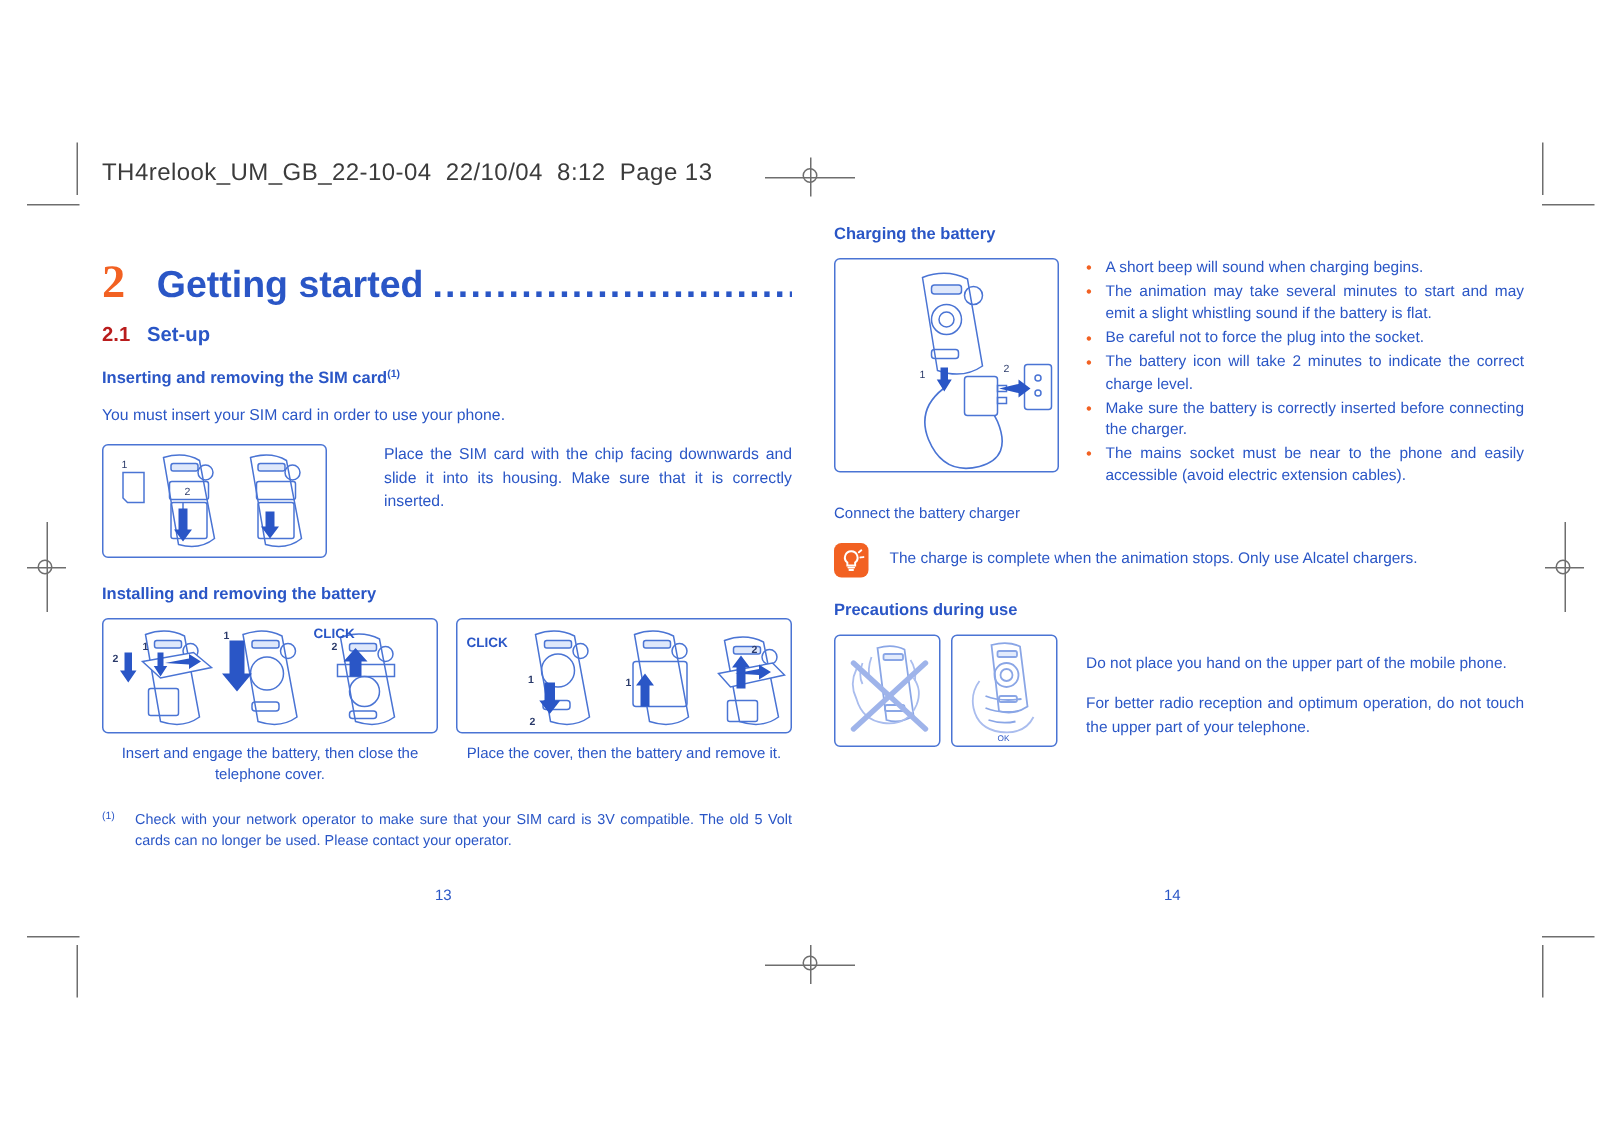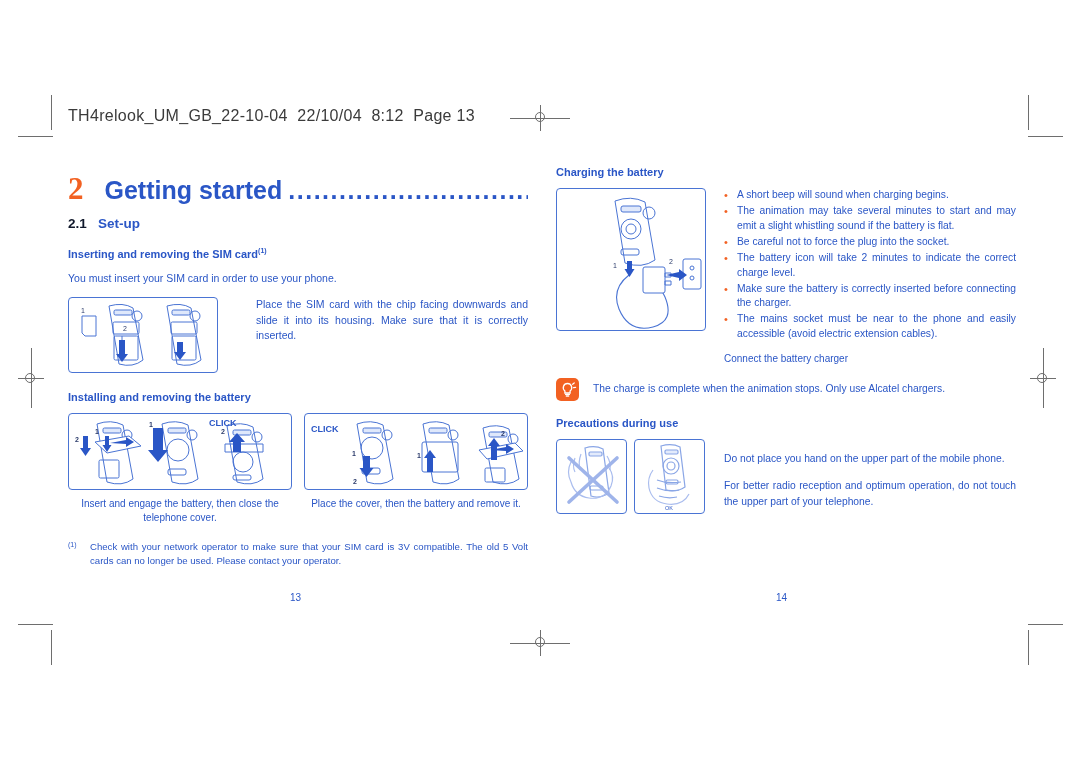--- a/index.html
+++ b/index.html
@@ -52,41 +52,41 @@
   .chapter-title{
     color:#2a56c6;font-size:25px;font-weight:bold;margin-left:21px;
     white-space:nowrap;line-height:1;margin-top:28px;
   }
   .leader{
     color:#2a56c6;font-size:25px;font-weight:bold;letter-spacing:1.5px;
     margin-left:6px;overflow:hidden;white-space:nowrap;display:inline-block;
     max-width:268px;line-height:1;
   }
   .sub{display:flex;align-items:baseline;margin:12px 0 0 0;}
-  .sub-num{color:#0f172a;font-size:13.5px;font-weight:bold;width:30px;}
+  .sub-num{color:#b91c1c;font-size:13.5px;font-weight:bold;width:30px;}
   .sub-title{color:#2a56c6;font-size:13.5px;font-weight:bold;}
 
   h3.hd{
     color:#2a56c6;font-size:11px;font-weight:bold;margin:16px 0 0 0;
   }
   h3.hd sup{font-size:7px;vertical-align:super;}
   p.body{
     color:#2a56c6;font-size:10.5px;margin:11px 0 0 0;line-height:1.45;
     text-align:justify;
   }
 
   
   .frame{
     border:1px solid #4a74d4;border-radius:4px;box-sizing:border-box;
     background:#ffffff;position:relative;
   }
   .cap{
     color:#2a56c6;font-size:10px;text-align:center;line-height:1.45;margin:7px 0 0 0;
   }
-  .cap.left{text-align:center;}
+  .cap.left{text-align:left;}
 
   
   .sim-row{margin-top:11px;display:flex;align-items:flex-start;}
   .sim-frame{width:150px;height:76px;flex:0 0 150px;}
   .sim-text{margin-left:38px;width:285px;font-size:10.5px;line-height:1.5;text-align:justify;}
 
   
   .bat-row{margin-top:10px;display:flex;gap:12px;}
   .bat-frame{width:224px;height:77px;}
   .bat-cap{width:224px;}
@@ -283,21 +283,21 @@
             <text x="6" y="18" font-size="9" font-weight="bold" fill="#2a56c6" font-family="Liberation Sans, sans-serif">CLICK</text>
           </svg>
         </div>
         <p class="cap bat-cap">Place the cover, then the battery and remove it.</p>
       </div>
     </div>
   </div>
 
   <div class="col-right">
 
-    <h3 class="hd" style="margin-top:16px;">Charging the battery</h3>
+    <h3 class="hd" style="margin-top:0;">Charging the battery</h3>
 
     <div class="chg-row">
       <div>
         <div class="frame chg-frame">
           <svg width="148" height="141" viewBox="0 0 148 141">
             <g fill="none" stroke="#4a74d4" stroke-width="1">
               <path d="M58 12 q16 -6 30 1 l10 58 q-13 9 -30 3 z" fill="#fff"></path>
               <rect x="64" y="17" width="20" height="6" rx="2" fill="#dfe8fb" stroke="#4a74d4"></rect>
               <circle cx="92" cy="24" r="6"></circle>
               <circle cx="74" cy="40" r="10"></circle>

